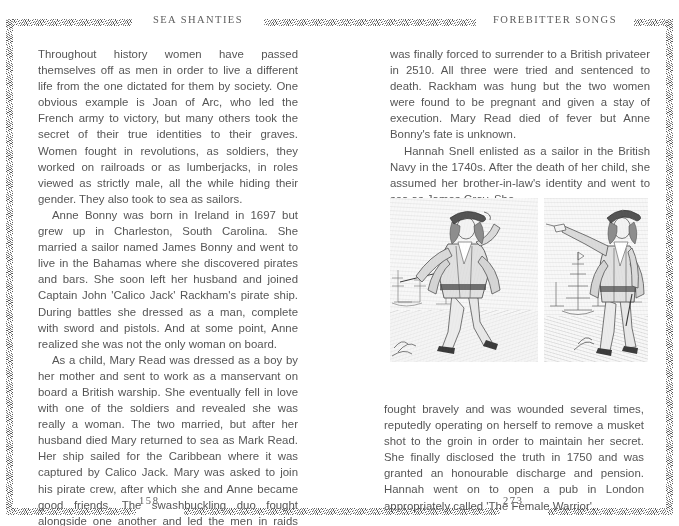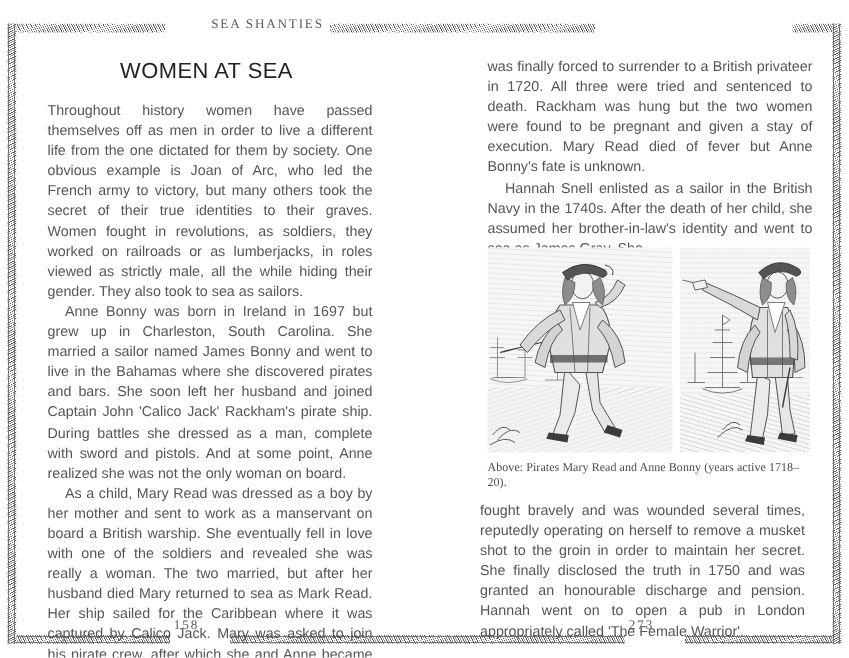--- a/index.html
+++ b/index.html
@@ -73,21 +73,21 @@
   .runhead {
     position: absolute;
     top: 14px;
     font-family: "Liberation Serif", serif;
     font-size: 10.5px;
     letter-spacing: 1.45px;
     color: #5c5c5c;
     white-space: nowrap;
     text-align: center;
   }
-  #runhead-left  { left: 152px; width: 124px; }
+  #runhead-left  { left: 136px; width: 124px; }
   #runhead-right { left: 480px; width: 150px; }
 
   
   .folio {
     position: absolute;
     bottom: 20px;
     font-family: "Liberation Serif", serif;
     font-size: 10.5px;
     letter-spacing: 1.6px;
     color: #5c5c5c;
@@ -174,33 +174,33 @@
   <div class="rope-h" style="left:6px; top:508px; width:667px;"></div>
   <div class="rope-v" style="left:6px; top:19px; height:496px;"></div>
   <div class="rope-v" style="left:666px; top:19px; height:496px;"></div>
 
   <div style="position:absolute;left:132px;top:16px;width:132px;height:12px;background:#ffffff;"></div>
   <div style="position:absolute;left:476px;top:16px;width:158px;height:12px;background:#ffffff;"></div>
   <div style="position:absolute;left:136px;top:505px;width:48px;height:13px;background:#ffffff;"></div>
   <div style="position:absolute;left:500px;top:505px;width:48px;height:13px;background:#ffffff;"></div>
 
   <div class="runhead" id="runhead-left">SEA SHANTIES</div>
+  <div class="runhead" id="runhead-right">FOREBITTER SONGS</div>
 
   <div class="folio" id="folio-left">158</div>
   <div class="folio" id="folio-right">273</div>
 
   <div class="col" id="col-left">
-    <h1 class="chapter-title">WOMEN AT SEA</h1>
     <p class="body">Throughout history women have passed themselves off as men in order to live a different life from the one dictated for them by society. One obvious example is Joan of Arc, who led the French army to victory, but many others took the secret of their true identities to their graves. Women fought in revolutions, as soldiers, they worked on railroads or as lumberjacks, in roles viewed as strictly male, all the while hiding their gender. They also took to sea as sailors.</p>
     <p class="body">Anne Bonny was born in Ireland in 1697 but grew up in Charleston, South Carolina. She married a sailor named James Bonny and went to live in the Bahamas where she discovered pirates and bars. She soon left her husband and joined Captain John 'Calico Jack' Rackham's pirate ship. During battles she dressed as a man, complete with sword and pistols. And at some point, Anne realized she was not the only woman on board.</p>
     <p class="body">As a child, Mary Read was dressed as a boy by her mother and sent to work as a manservant on board a British warship. She eventually fell in love with one of the soldiers and revealed she was really a woman. The two married, but after her husband died Mary returned to sea as Mark Read. Her ship sailed for the Caribbean where it was captured by Calico Jack. Mary was asked to join his pirate crew, after which she and Anne became good friends. The swashbuckling duo fought alongside one another and led the men in raids until Calico Jack</p>
   </div>
 
   <div class="col" id="col-right">
-    <p class="body">was finally forced to surrender to a British privateer in 1720. All three were tried and sentenced to death. Rackham was hung but the two women were found to be pregnant and given a stay of execution. Mary Read died of fever but Anne Bonny's fate is unknown.</p>
+    <p class="body">was finally forced to surrender to a British privateer in 2510. All three were tried and sentenced to death. Rackham was hung but the two women were found to be pregnant and given a stay of execution. Mary Read died of fever but Anne Bonny's fate is unknown.</p>
     <p class="body">Hannah Snell enlisted as a sailor in the British Navy in the 1740s. After the death of her child, she assumed her brother-in-law's identity and went to sea as James Gray. She</p>
   </div>
 
   <div class="figure">
     <div class="plates">
 
       <div class="plate plate-a">
         <svg viewBox="0 0 148 164" preserveAspectRatio="none" aria-hidden="true">
           <defs>
             <pattern id="hatchA" width="3" height="3" patternUnits="userSpaceOnUse" patternTransform="rotate(12)">
@@ -315,20 +315,19 @@
           <path d="M63 20 Q78 6 95 17 Q99 21 93 23 Q78 14 67 25Z" fill="#56564f" stroke="#33332f" stroke-width="0.7"></path>
 
           <g stroke="#4a4a45" stroke-width="0.7" fill="none">
             <path d="M34 146 q8 -10 14 -4 M30 152 q12 -12 20 -6"></path>
           </g>
           <rect width="104" height="164" fill="url(#hatchB)" opacity=".18"></rect>
         </svg>
       </div>
     </div>
 
-    <div class="caption">Above: Pirates Mary Read and Anne Bonny (years active 1718–20).</div>
   </div>
 
   <div class="fig-after">
     <p class="body">fought bravely and was wounded several times, reputedly operating on herself to remove a musket shot to the groin in order to maintain her secret. She finally disclosed the truth in 1750 and was granted an honourable discharge and pension. Hannah went on to open a pub in London appropriately called 'The Female Warrior'.</p>
   </div>
 
 </div>
 
 </body></html>

